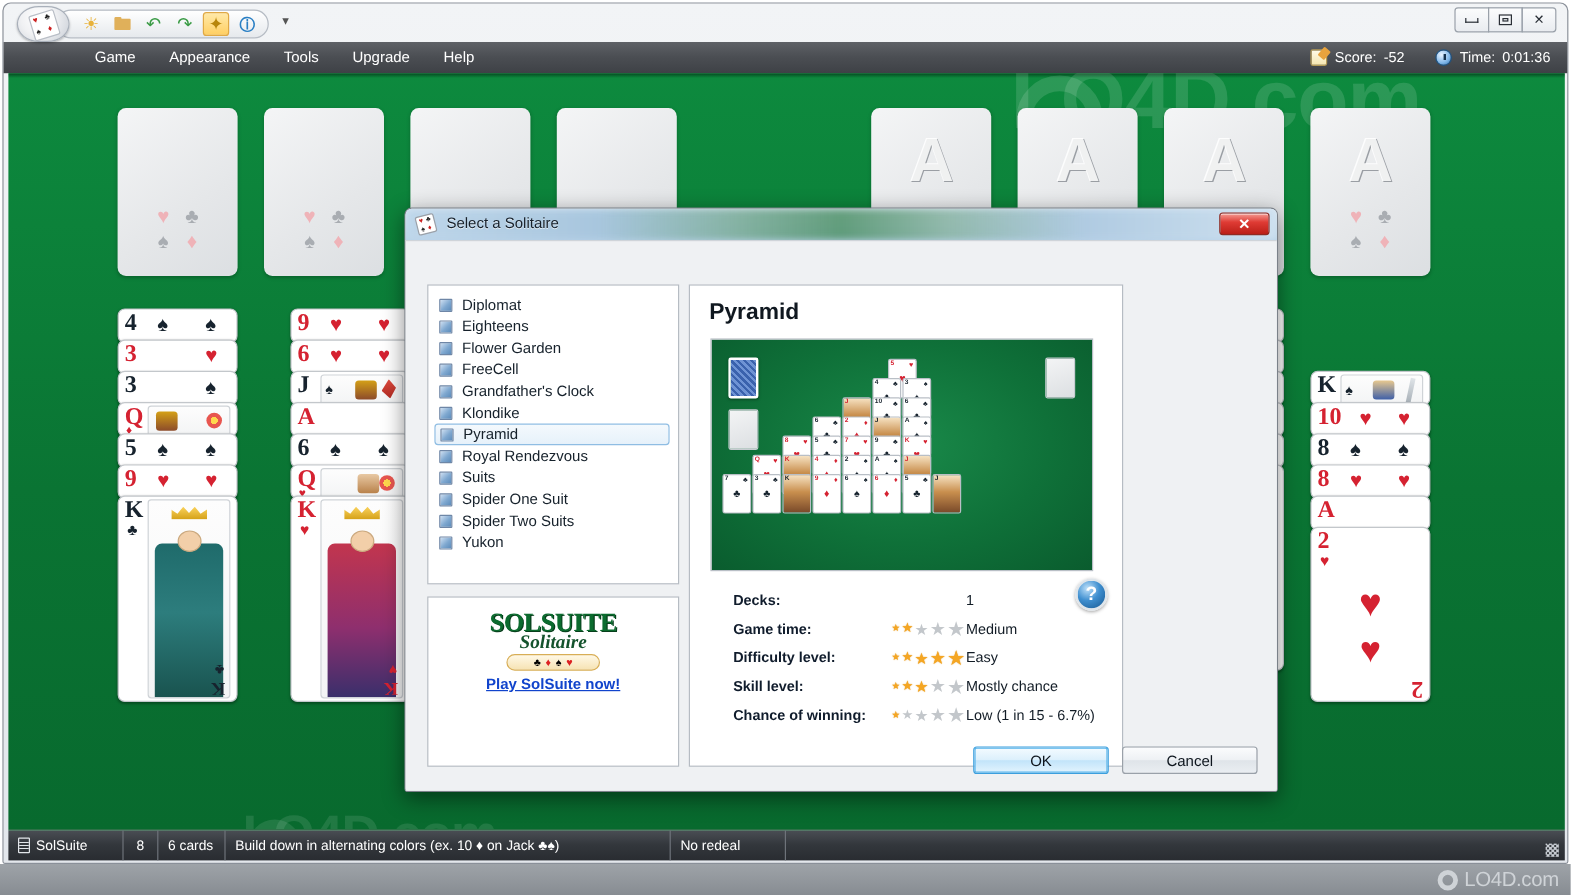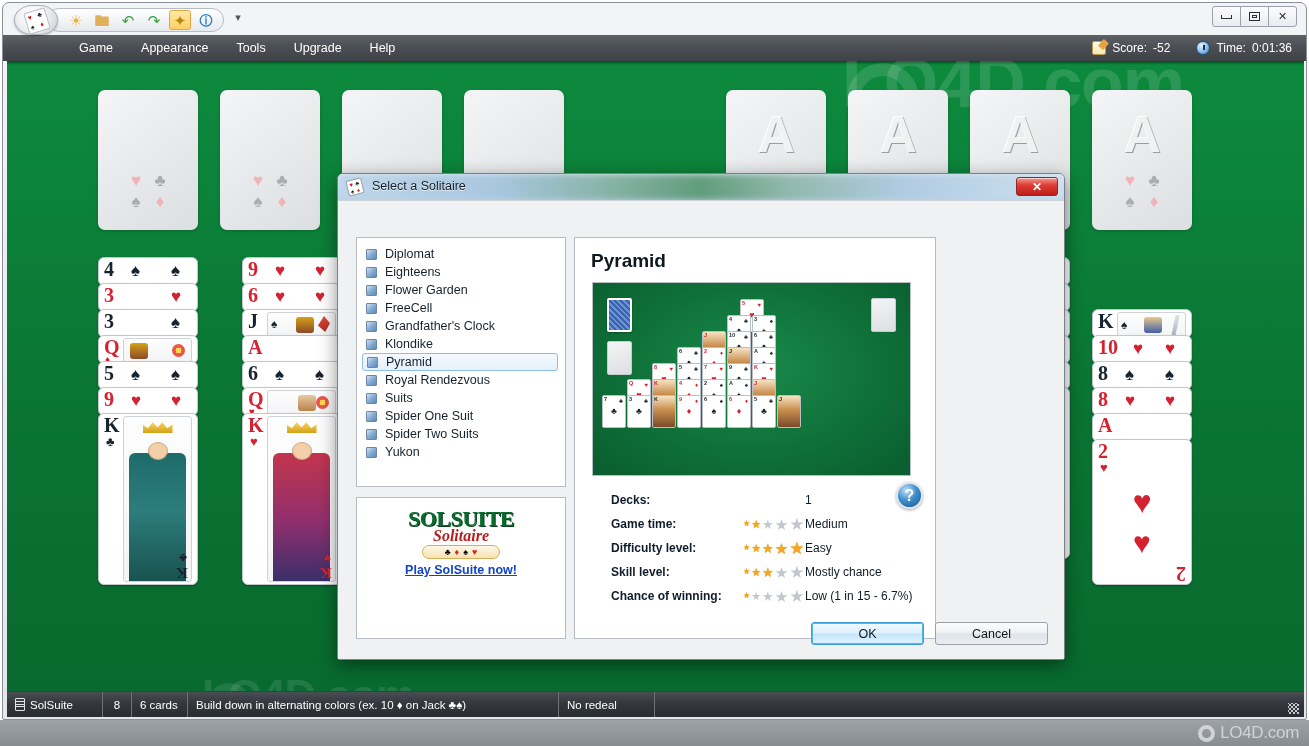--- a/index.html
+++ b/index.html
@@ -444,21 +444,21 @@
   .logo-main {
     font-family: "Liberation Serif", serif;
     font-size: 22px; font-weight: bold; letter-spacing: -0.5px;
     color: #0b6b2e;
     text-shadow: 1px 1px 0 #083f1c;
     line-height: 22px;
   }
   .logo-sub {
     font-family: "Liberation Serif", serif;
     font-style: italic; font-weight: bold;
-    font-size: 16px; color: #b91c1c;
+    font-size: 16px; color: #14532d;
     text-shadow: 1px 1px 0 #fff;
     line-height: 15px; margin-top: -2px;
   }
   .logo-pips {
     margin: 2px auto 0; width: 78px; height: 14px;
     border: 1px solid #d8ae56; border-radius: 7px;
     background: linear-gradient(180deg,#fff8e6 0%, #f6e3b4 100%);
     display:flex; align-items:center; justify-content:center; gap:4px;
     font-size: 9px; line-height: 9px;
   }

